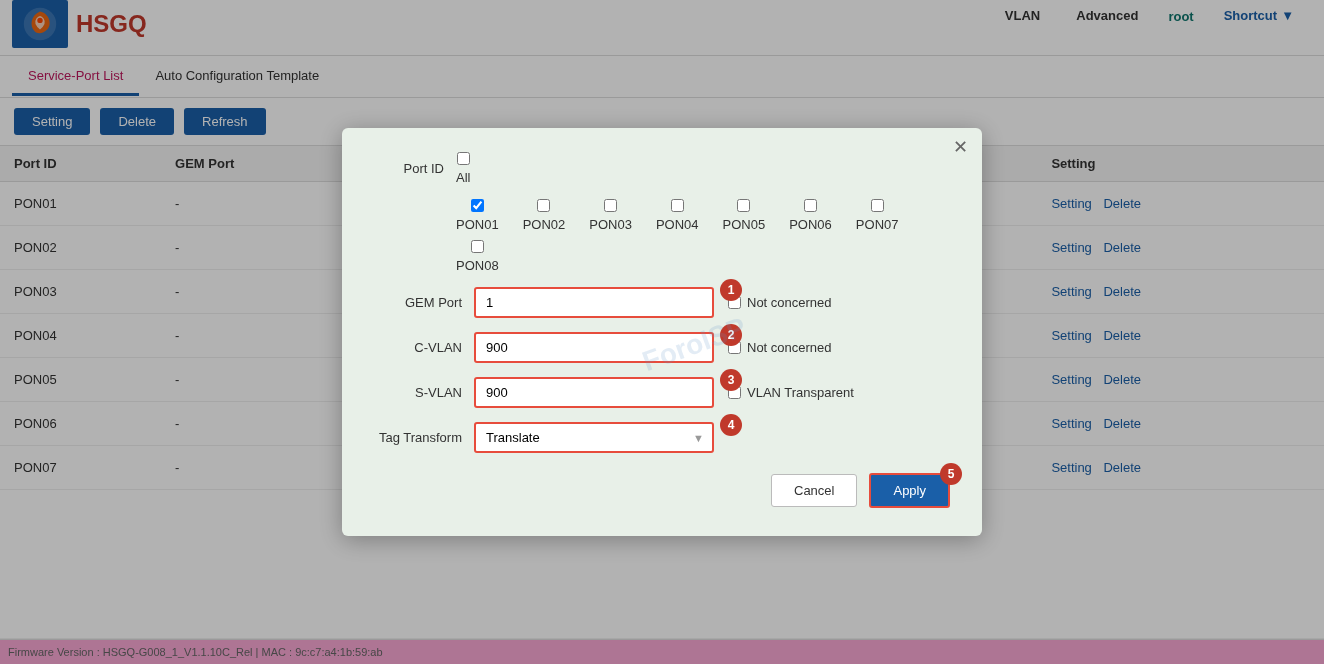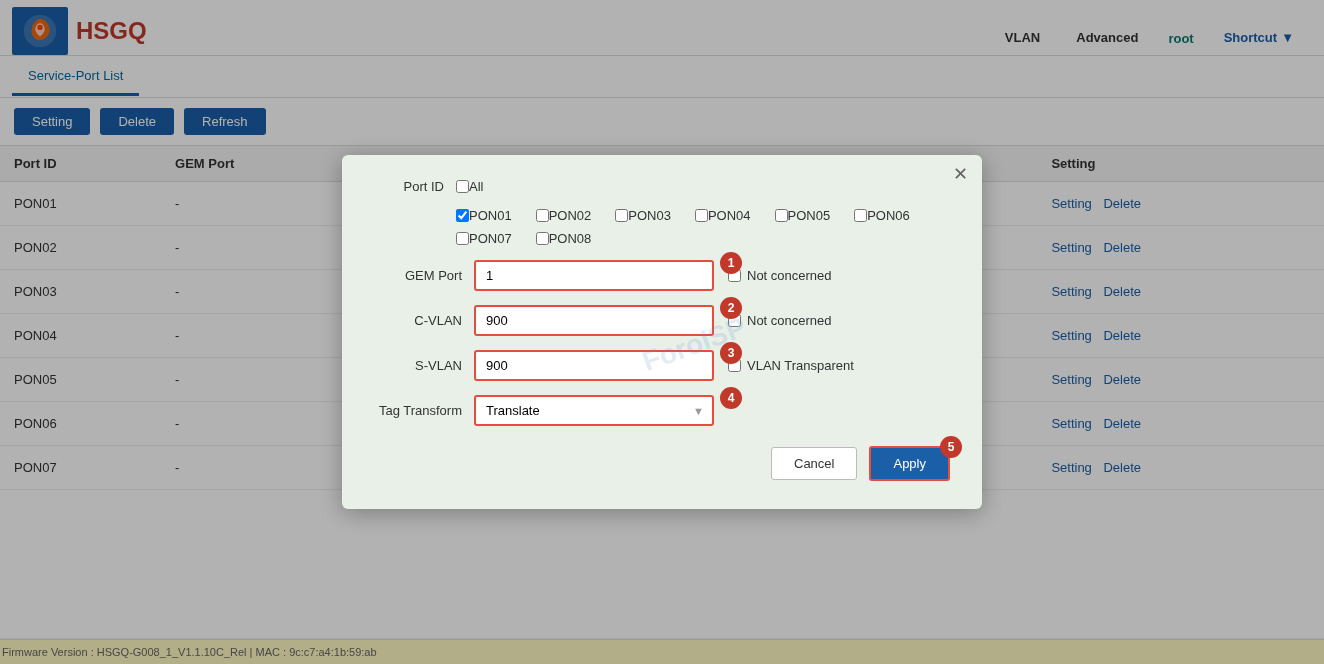--- a/index.html
+++ b/index.html
@@ -3,21 +3,21 @@
   <meta charset="utf-8">
   <style>
     * { box-sizing: border-box; margin: 0; padding: 0; }
     body { font-family: Arial, sans-serif; font-size: 13px; background: #f0f0f0; overflow: hidden; width: 1324px; height: 664px; }
 
     
     .top-nav {
       background: #fff;
       height: 56px;
       display: flex;
-      align-items: flex-end;
+      align-items: flex-start;
       border-bottom: 1px solid #ddd;
       padding: 0 12px;
       position: relative;
     }
     .logo-area {
       display: flex;
       align-items: center;
       gap: 8px;
     }
     .logo-box {
@@ -74,21 +74,21 @@
       height: 42px;
     }
     .sub-tab {
       padding: 10px 16px;
       font-size: 13px;
       color: #333;
       cursor: pointer;
       border-bottom: 3px solid transparent;
     }
     .sub-tab.active {
-      color: #0369a1;
+      color: #be185d;
       border-bottom: 3px solid #1a5fa8;
     }
 
     
     .action-bar {
       background: #fff;
       padding: 10px 14px;
       display: flex;
       gap: 10px;
       border-bottom: 1px solid #ddd;
@@ -133,23 +133,23 @@
       font-size: 13px;
     }
     .link-btn {
       color: #1a5fa8;
       cursor: pointer;
       margin-right: 8px;
     }
 
     
     .footer-bar {
-      background: #fef9c3;
+      background: #f9a8d4;
       border-top: 1px solid #ddd;
-      padding: 6px 2px;
+      padding: 6px 8px;
       font-size: 11px;
       color: #666;
       position: absolute;
       bottom: 0;
       left: 0;
       right: 0;
     }
 
     
     .modal-overlay {
@@ -195,22 +195,24 @@
     .checkbox-group {
       display: flex;
       flex-wrap: wrap;
       gap: 8px 24px;
       margin-left: 82px;
       margin-bottom: 14px;
     }
     .checkbox-item {
       display: flex;
       align-items: center;
-      font-size: 13px;
-      color: #333;
+      gap: 5px;
+      font-size: 13px;
+      color: #333;
+      flex-direction: column;
     }
     .checkbox-item input[type="checkbox"] {
       cursor: pointer;
     }
     .form-row {
       display: flex;
       align-items: center;
       margin-bottom: 14px;
       position: relative;
     }
@@ -350,20 +352,21 @@
     <div class="nav-user">root</div>
     <div class="nav-tab shortcut">
       <span>Shortcut</span>
       <span>▼</span>
     </div>
   </div>
 </div>
 
 <div class="sub-nav">
   <div class="sub-tab active">Service-Port List</div>
+  <div class="sub-tab">Auto Configuration Template</div>
 </div>
 
 <div class="action-bar">
   <button class="btn-action">Setting</button>
   <button class="btn-action">Delete</button>
   <button class="btn-action">Refresh</button>
 </div>
 
 <div class="table-area">
   <table>

